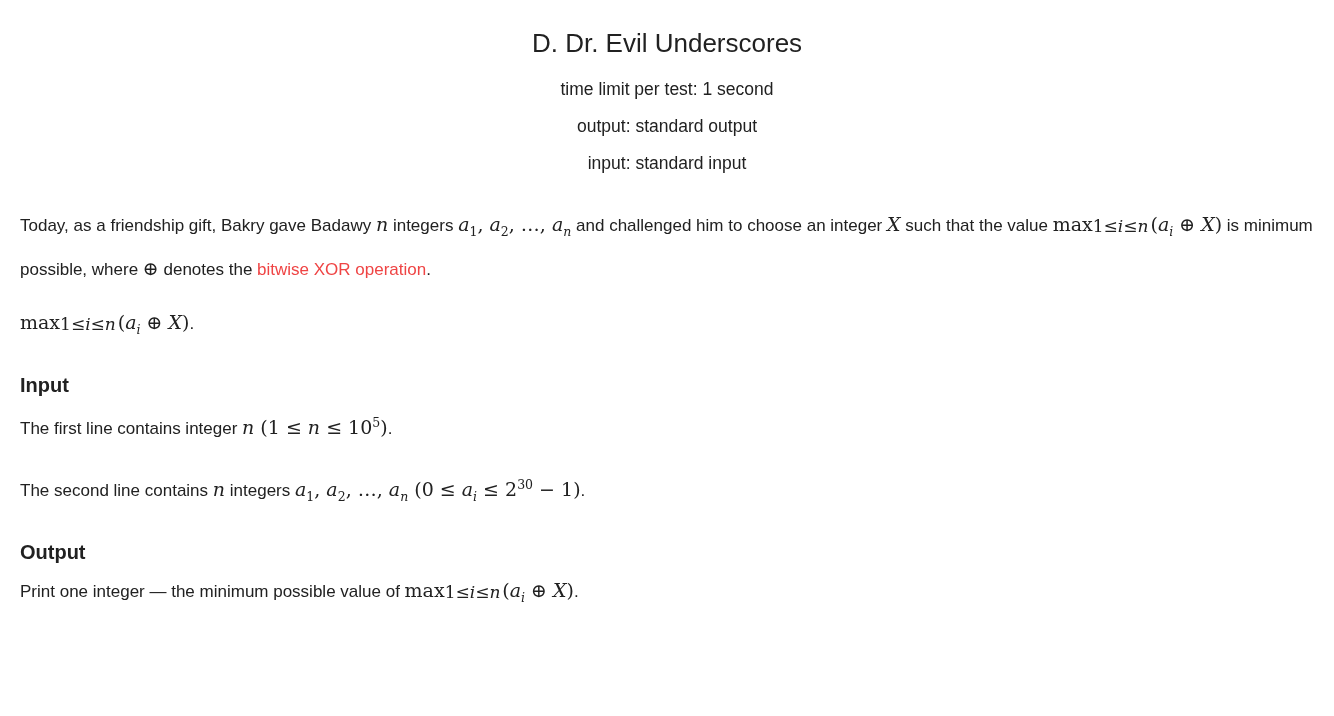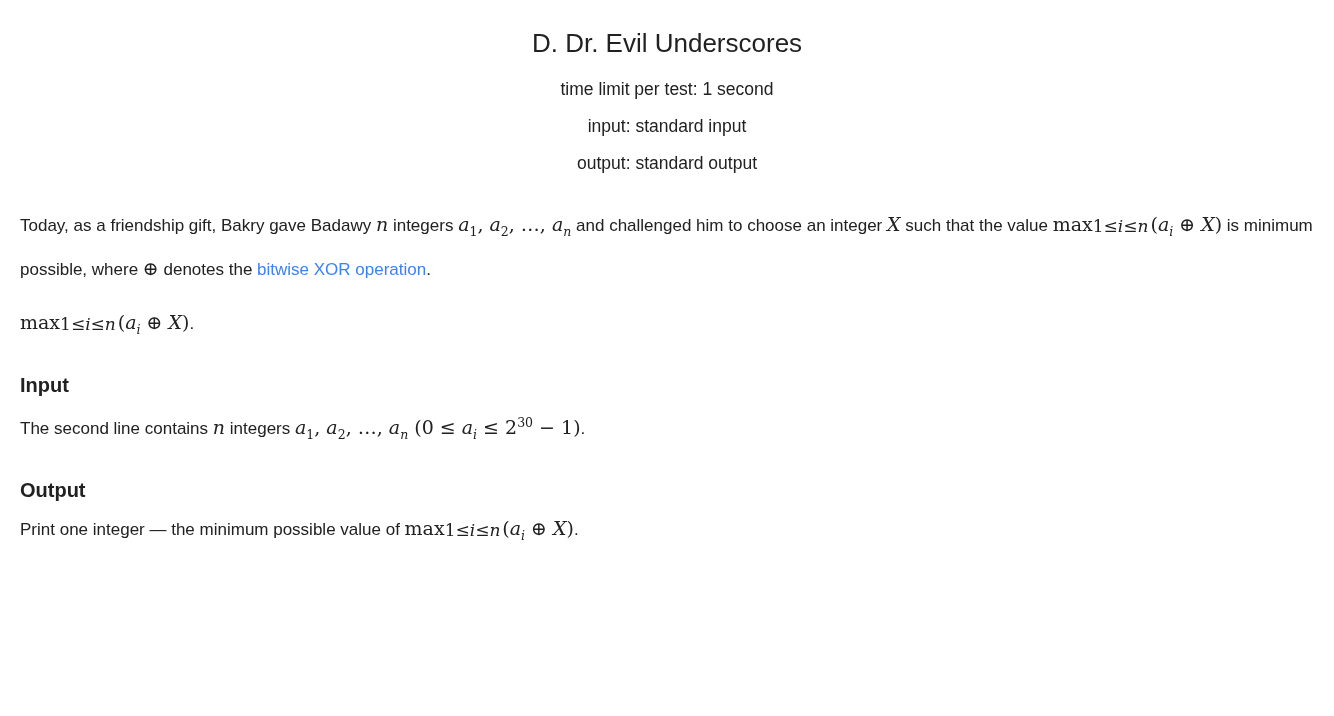--- a/index.html
+++ b/index.html
@@ -19,49 +19,50 @@
   .m sub, sub.msub { font-size: 12.5px; font-family: "DejaVu Serif", serif; }
   .m sup { font-size: 12.5px; font-family: "DejaVu Serif", serif; }
   .maxstack { display: inline-flex; flex-direction: row; align-items: center; margin-right: 2px; }
   .maxstack .op { line-height: 19px; }
   .maxstack .lim { font-size: 17px; line-height: 13px; margin-top: 4px; white-space: nowrap; }
   .osym { padding: 0 6px; }
 
   .heading { font-size: 20px; font-weight: bold; margin: 26px 0 8px 0; color: #212121; }
   .section p.para { margin-bottom: 20px; }
 
-  a.link { color: #3b82f6; text-decoration: none; cursor: pointer; }
+  a.link { color: #ef4444; text-decoration: none; cursor: pointer; }
 </style>
 </head>
 <body>
 
 <div class="page">
 
   <div class="title">D. Dr. Evil Underscores</div>
 
   <div class="meta">
     <div><span>time limit per test:</span> <span>1 second</span></div>
+    <div><span>output:</span> <span>standard output</span></div>
     <div><span>input:</span> <span>standard input</span></div>
-    <div><span>output:</span> <span>standard output</span></div>
   </div>
 
   <div class="statement">
 
     <p class="para"><span>Today, as a friendship gift, Bakry gave Badawy </span><span class="m mi">n</span><span> integers </span><span class="m"><span class="mi">a</span><sub>1</sub><span>, </span><span class="mi">a</span><sub>2</sub><span>, …, </span><span class="mi">a</span><sub class="mi">n</sub></span><span> and challenged him to choose an integer </span><span class="m mi">X</span><span> such that the value </span><span class="m"><span class="maxstack">
             <span class="op">max</span>
             <span class="lim"><span>1≤</span><span class="mi">i</span><span>≤</span><span class="mi">n</span></span>
           </span><span>(</span><span class="mi">a</span><sub class="mi">i</sub><span class="osym">⊕</span><span class="mi">X</span><span>)</span></span><span> is minimum possible, where </span><span class="m">⊕</span><span> denotes the </span><a class="link">bitwise XOR operation</a><span>.</span></p>
 
     <p class="para"><span class="m"><span class="maxstack">
             <span class="op">max</span>
             <span class="lim"><span>1≤</span><span class="mi">i</span><span>≤</span><span class="mi">n</span></span>
           </span><span>(</span><span class="mi">a</span><sub class="mi">i</sub><span class="osym">⊕</span><span class="mi">X</span><span>)</span></span><span>.</span></p>
 
     <div class="section">
       <div class="heading">Input</div>
+      <p class="para"><span>The first line contains integer </span><span class="m mi">n</span><span class="m"><span> (1 ≤ </span><span class="mi">n</span><span> ≤ 10</span><sup>5</sup><span>)</span></span><span>.</span></p>
       <p class="para"><span>The second line contains </span><span class="m mi">n</span><span> integers </span><span class="m"><span class="mi">a</span><sub>1</sub><span>, </span><span class="mi">a</span><sub>2</sub><span>, …, </span><span class="mi">a</span><sub class="mi">n</sub></span><span class="m"><span> (0 ≤ </span><span class="mi">a</span><sub class="mi">i</sub><span> ≤ 2</span><sup>30</sup><span> − 1)</span></span><span>.</span></p>
     </div>
 
     <div class="section">
       <div class="heading">Output</div>
       <p class="para"><span>Print one integer — the minimum possible value of </span><span class="m"><span class="maxstack">
               <span class="op">max</span>
               <span class="lim"><span>1≤</span><span class="mi">i</span><span>≤</span><span class="mi">n</span></span>
             </span><span>(</span><span class="mi">a</span><sub class="mi">i</sub><span class="osym">⊕</span><span class="mi">X</span><span>)</span></span><span>.</span></p>
     </div>

